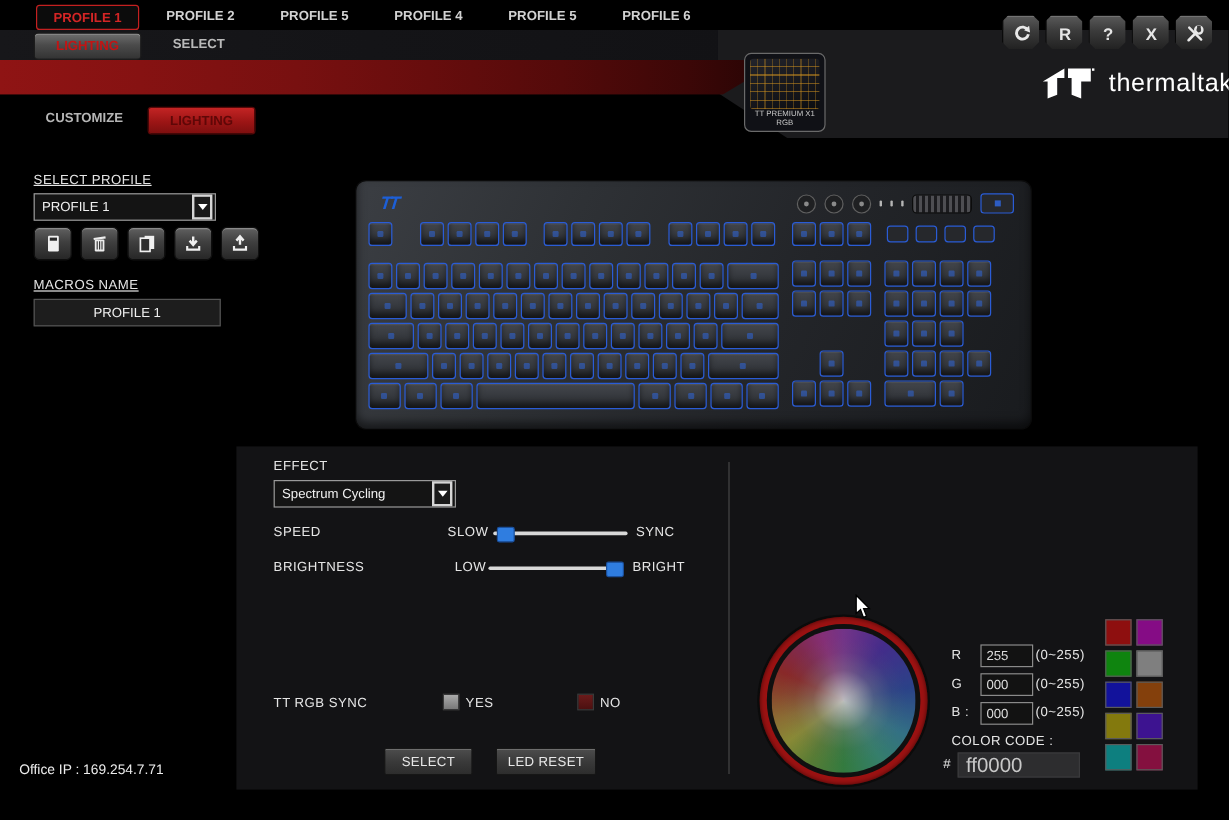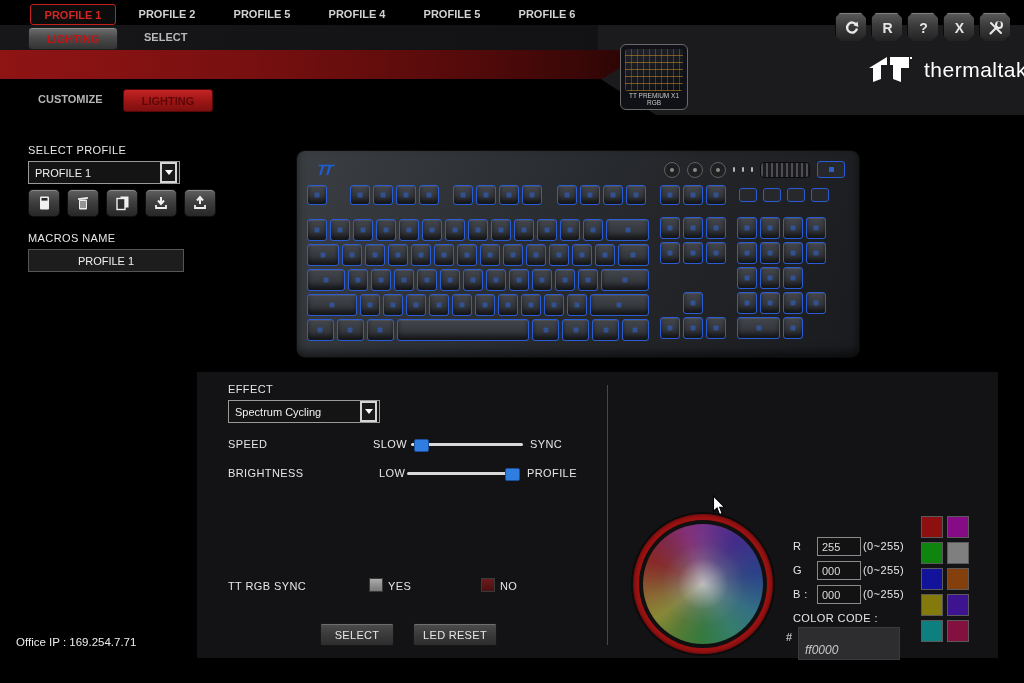--- a/index.html
+++ b/index.html
@@ -40,21 +40,21 @@
             background:#0c0c0c;border:1px solid #c42020;display:flex;align-items:center;justify-content:center;
             font-size:11px;font-weight:bold;color:#d42525;cursor:pointer;}
   .profile-tab{position:absolute;top:8px;transform:translateX(-50%);font-size:11px;font-weight:bold;
             color:#d2d2d2;text-shadow:0 1px 1px rgba(0,0,0,.6);cursor:pointer;}
   .subtab-customize{position:absolute;left:38px;top:93px;font-size:11px;font-weight:bold;color:#b5b5b5;cursor:pointer;}
   .btn-lighting{position:absolute;left:123px;top:89px;width:88px;height:21px;border-radius:3px;
             background:linear-gradient(180deg,#c32424 0%,#9c1515 55%,#7e0f0f 100%);
             border:1px solid #560808;display:flex;align-items:center;justify-content:center;
             font-size:11px;font-weight:bold;color:#5f0707;cursor:pointer;}
   
-  .lbl{position:absolute;font-size:11px;color:#e6e6e6;letter-spacing:.4px;}
+  .lbl{position:absolute;font-size:11px;color:#e6e6e6;letter-spacing:.4px;text-decoration:underline;}
   .combo{position:absolute;height:21px;background:#141414;border:1px solid #9a9a9a;
             display:flex;align-items:center;cursor:pointer;}
   .combo-text{flex:1;font-size:11px;color:#f0f0f0;padding-left:6px;}
   .combo-arrow{width:13px;height:17px;margin-right:2px;border:2px solid #d6d6d6;background:#1a1a1a;
             display:flex;align-items:center;justify-content:center;}
   .combo-arrow::after{content:"";border:4px solid transparent;border-top:5px solid #fff;margin-top:4px;}
   .toolbar{position:absolute;left:28px;top:189px;display:flex;gap:7px;}
   .toolbtn{width:30px;height:26px;border-radius:5px;display:flex;align-items:center;justify-content:center;
             background:linear-gradient(180deg,#606060 0%,#3f3f3f 45%,#272727 100%);
             border:1px solid #101010;box-shadow:inset 0 1px 0 #8a8a8a;cursor:pointer;}
@@ -120,22 +120,22 @@
         conic-gradient(from 0deg,
           hsl(285,52%,44%), hsl(255,58%,44%) 10%, hsl(225,60%,42%) 22%, hsl(195,55%,40%) 33%,
           hsl(165,52%,38%) 41%, hsl(130,52%,37%) 50%, hsl(90,52%,37%) 58%, hsl(60,58%,39%) 65%,
           hsl(38,58%,41%) 71%, hsl(15,60%,41%) 77%, hsl(0,62%,42%) 82%, hsl(335,58%,40%) 89%,
           hsl(310,55%,42%) 95%, hsl(285,52%,44%) 100%);
       filter:saturate(.82) brightness(.88);}
   
   .rgb-input{position:absolute;width:38px;height:17px;background:#121212;border:1px solid #8a8a8a;
             color:#dcdcdc;font-size:11px;padding:0 0 0 4px;font-family:"Liberation Sans",sans-serif;}
   .code-input{position:absolute;left:601px;top:255px;width:94px;height:19px;background:#2d2d2f;
-            border:1px solid #3a3a3c;color:#c8c8c8;font-size:12px;padding:12px 0 0 6px;
-            font-family:"Liberation Sans",sans-serif;font-style:italic;}
+            border:1px solid #3a3a3c;color:#c8c8c8;font-size:17px;padding:0 0 0 6px;
+            font-family:"Liberation Sans",sans-serif;}
   .swatches{position:absolute;left:724px;top:144px;display:grid;grid-template-columns:22px 22px;
             grid-auto-rows:22px;gap:4px;}
   .swatch{border:1px solid #5a5a5a;box-sizing:border-box;cursor:pointer;}
   .office-ip{position:absolute;left:16px;top:636px;font-size:11.5px;color:#ececec;}
   .cursor{position:absolute;left:712px;top:495px;z-index:9;}
   svg.icon{display:block;}
 </style>
 </head>
 <body>
 
@@ -443,21 +443,21 @@
     <div class="slider" style="left:214px;top:71px">
       <div class="handle" id="speed-handle" style="left: calc(8% - 6px);"></div>
     </div>
     <div class="ep-lbl" style="left:333px;top:66px">SYNC</div>
 
     <div class="ep-lbl" style="left:31px;top:95px">BRIGHTNESS</div>
     <div class="ep-lbl" style="left:182px;top:95px">LOW</div>
     <div class="slider" style="left:210px;top:100px">
       <div class="handle" id="brightness-handle" style="left: calc(93% - 6px);"></div>
     </div>
-    <div class="ep-lbl" style="left:330px;top:95px">PROFILE</div>
+    <div class="ep-lbl" style="left:330px;top:95px">BRIGHT</div>
 
     <div class="ep-lbl" style="left:31px;top:208px">TT RGB SYNC</div>
     <div class="chk yes" style="left:172px;top:206px"></div>
     <div class="ep-lbl" style="left:191px;top:208px">YES</div>
     <div class="chk no" style="left:284px;top:206px"></div>
     <div class="ep-lbl" style="left:303px;top:208px">NO</div>
 
     <div class="push-btn" style="left:123px;top:251px;width:72px">
       <span>SELECT</span>
     </div>

